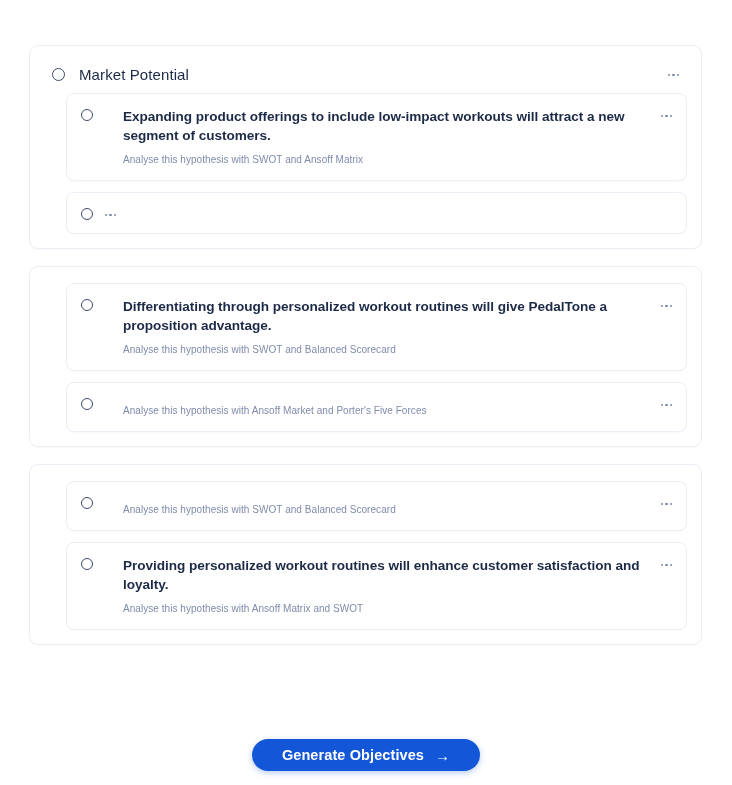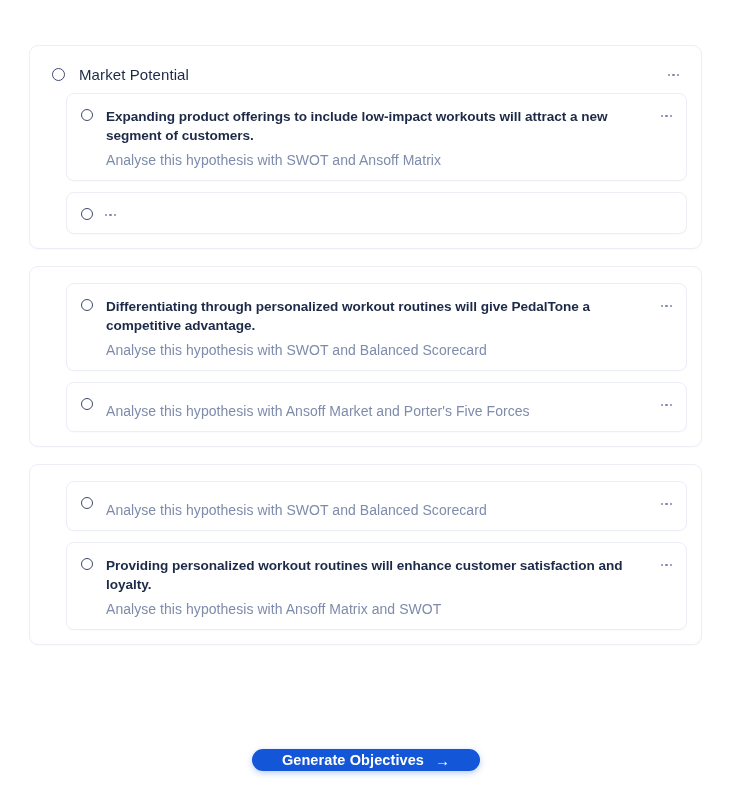--- a/index.html
+++ b/index.html
@@ -111,34 +111,34 @@
     height: 12px;
     min-width: 12px;
     border: 1.45px solid #3e4a6b;
     border-radius: 50%;
     margin-top: 2px;
     display: inline-block;
   }
 
   .hypo-body {
     flex: 1;
-    margin-left: 13px;
+    margin-left: 30px;
     min-width: 0;
   }
 
   .hypo-text {
     font-size: 13.6px;
     line-height: 19px;
     color: #1d2a47;
     font-weight: 600;
     letter-spacing: -0.05px;
   }
 
   .hypo-sub {
-    font-size: 14px;
+    font-size: 10px;
     line-height: 16px;
     color: #7e8bab;
     margin-top: 7px;
     font-weight: 400;
     letter-spacing: 0.05px;
   }
 
   .hypo-kebab {
     margin-left: 8px;
     margin-top: 3px;
@@ -168,21 +168,21 @@
     display: flex;
     justify-content: center;
     z-index: 10;
   }
 
   .cta-button {
     background: #1357d8;
     color: #ffffff;
     border: none;
     border-radius: 22px;
-    height: 22px;
+    height: 32px;
     padding: 0 30px;
     font-family: inherit;
     font-size: 14.5px;
     font-weight: 700;
     letter-spacing: 0.1px;
     display: inline-flex;
     align-items: center;
     gap: 11px;
     cursor: pointer;
     box-shadow: 0 2px 6px rgba(19, 87, 216, 0.30);
@@ -231,21 +231,21 @@
               <i></i>
             </div>
           </div>
         </div>
       </div>
       <div class="section-card">
         <div class="hypo-list">
           <div class="hypo-card">
             <span class="hypo-bullet"></span>
             <div class="hypo-body">
-              <div class="hypo-text">Differentiating through personalized workout routines will give PedalTone a competitive advantage.</div>
+              <div class="hypo-text">Differentiating through personalized workout routines will give PedalTone a proposition advantage.</div>
               <div class="hypo-sub">Analyse this hypothesis with SWOT and Balanced Scorecard</div>
             </div>
             <div class="kebab hypo-kebab">
               <i></i>
               <i></i>
               <i></i>
             </div>
           </div>
           <div class="hypo-card">
             <span class="hypo-bullet"></span>

